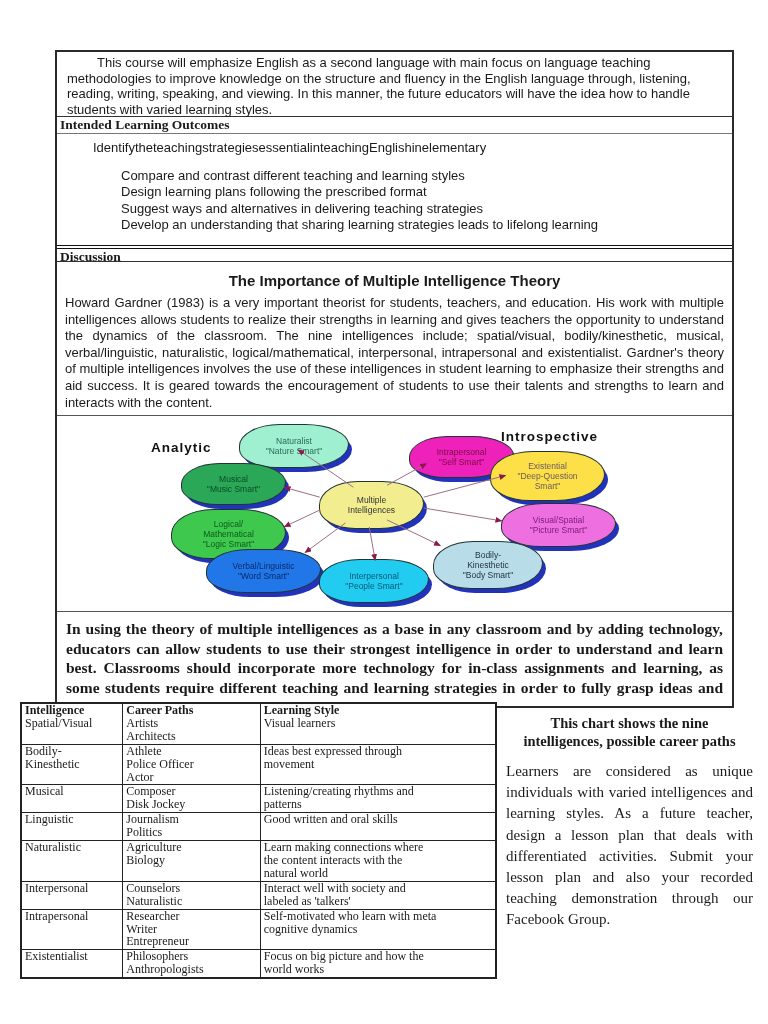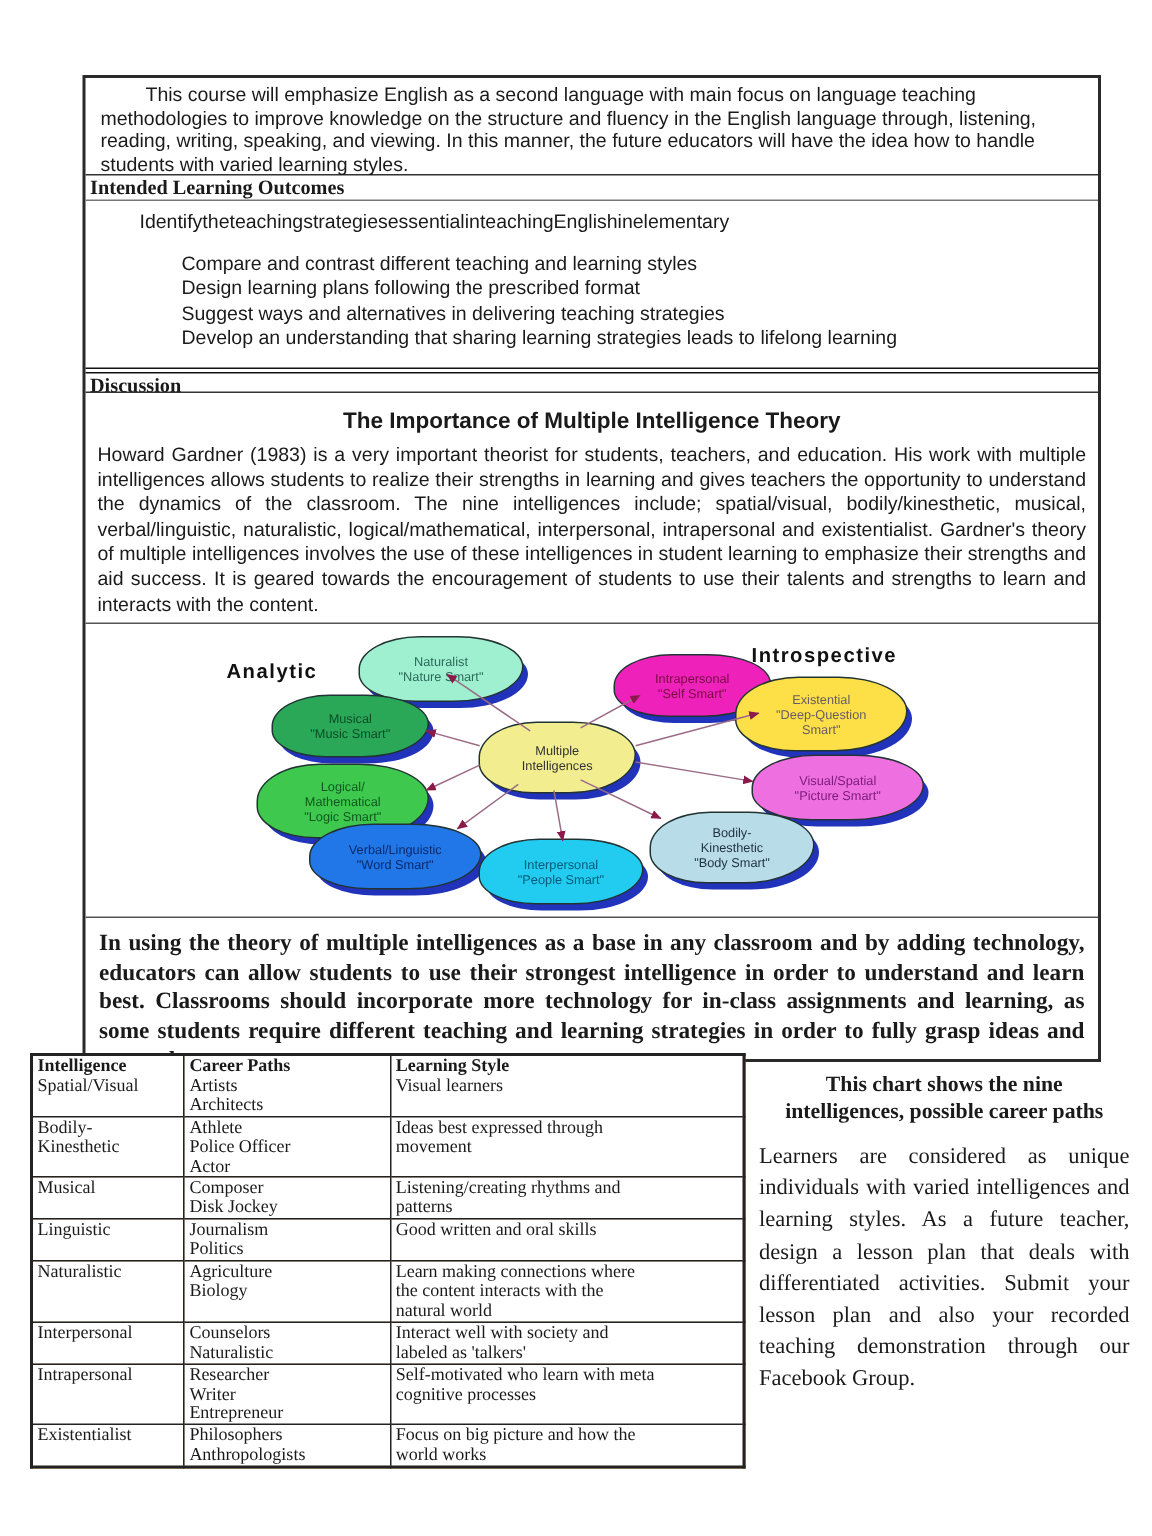--- a/index.html
+++ b/index.html
@@ -230,21 +230,21 @@
           <td>
             <div>Intrapersonal</div>
           </td>
           <td>
             <div>Researcher</div>
             <div>Writer</div>
             <div>Entrepreneur</div>
           </td>
           <td>
             <div>Self-motivated who learn with meta</div>
-            <div>cognitive processes</div>
+            <div>cognitive dynamics</div>
           </td>
         </tr>
         <tr>
           <td>
             <div>Existentialist</div>
           </td>
           <td>
             <div>Philosophers</div>
             <div>Anthropologists</div>
           </td>

